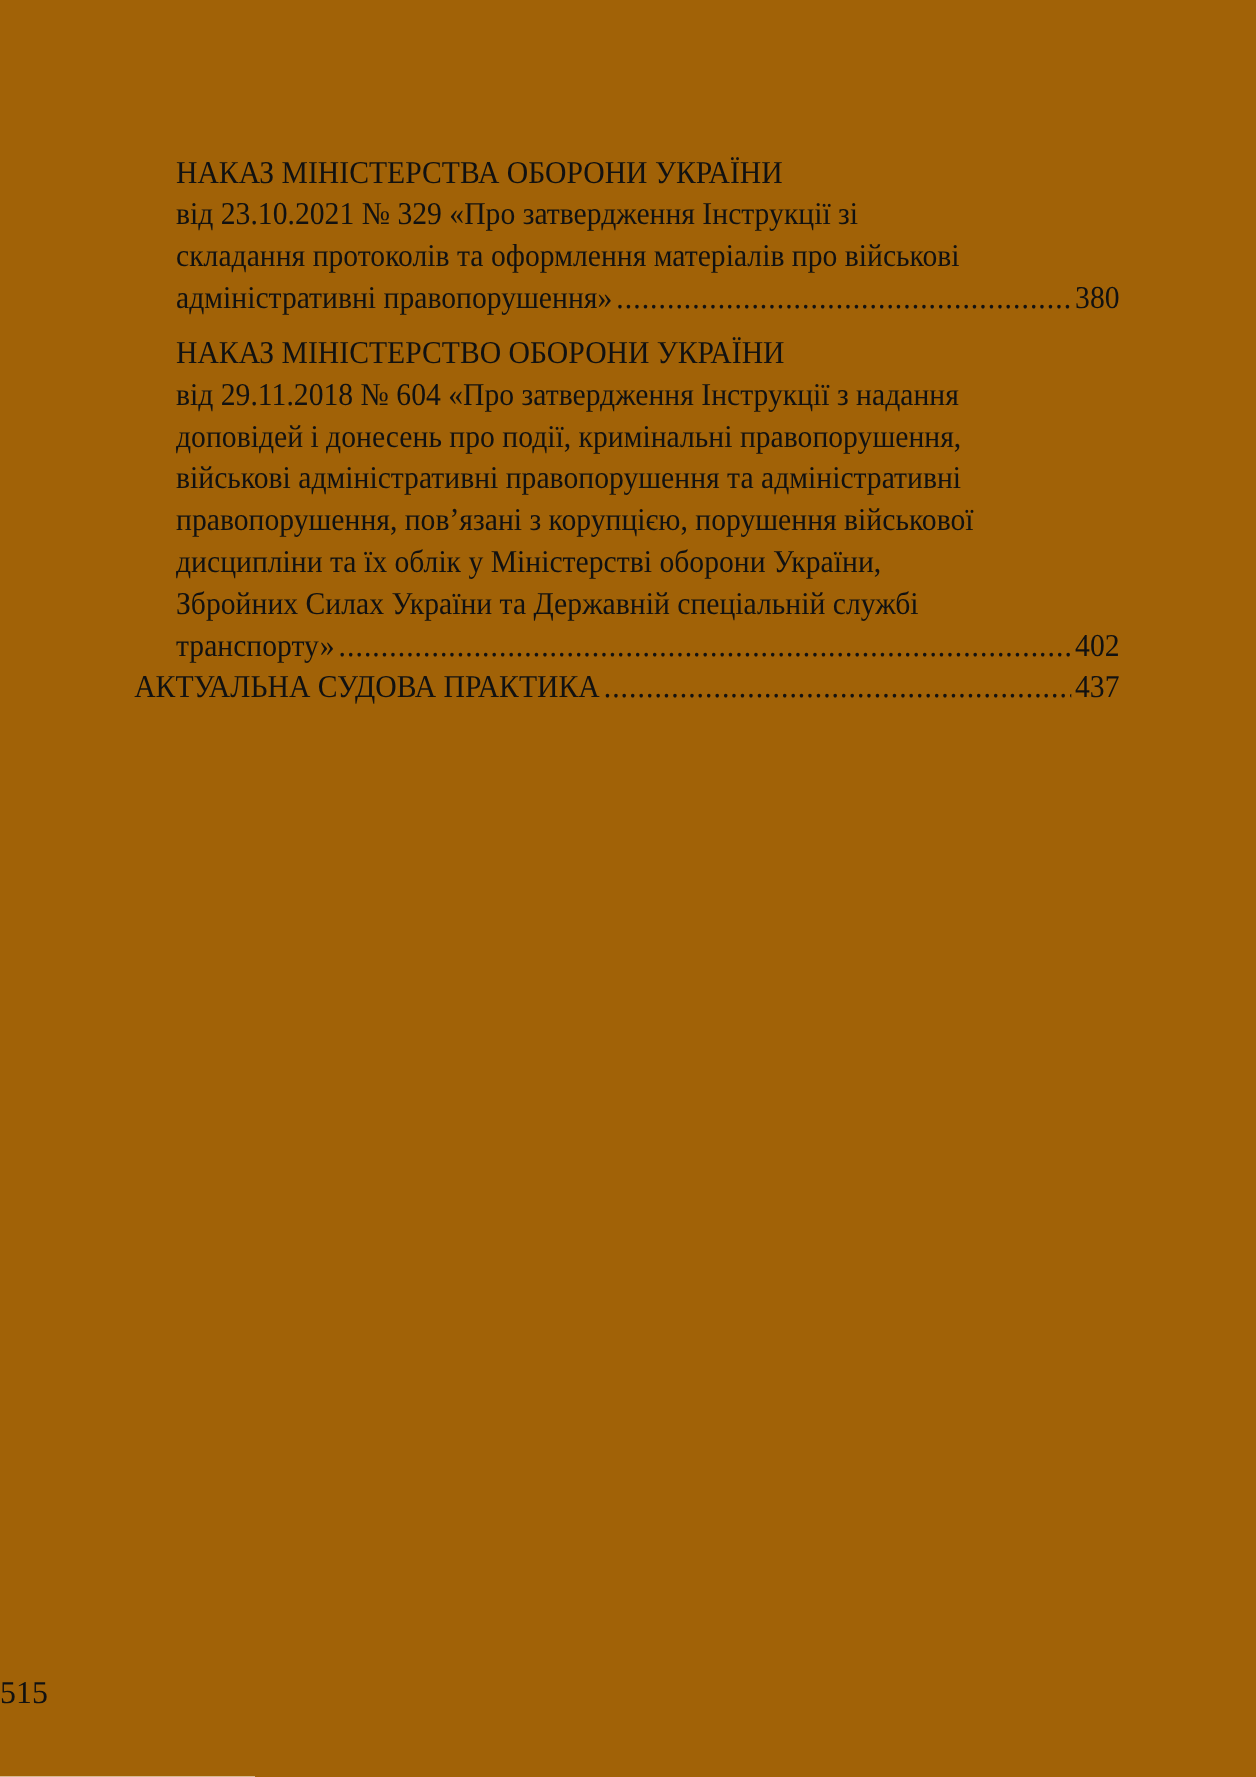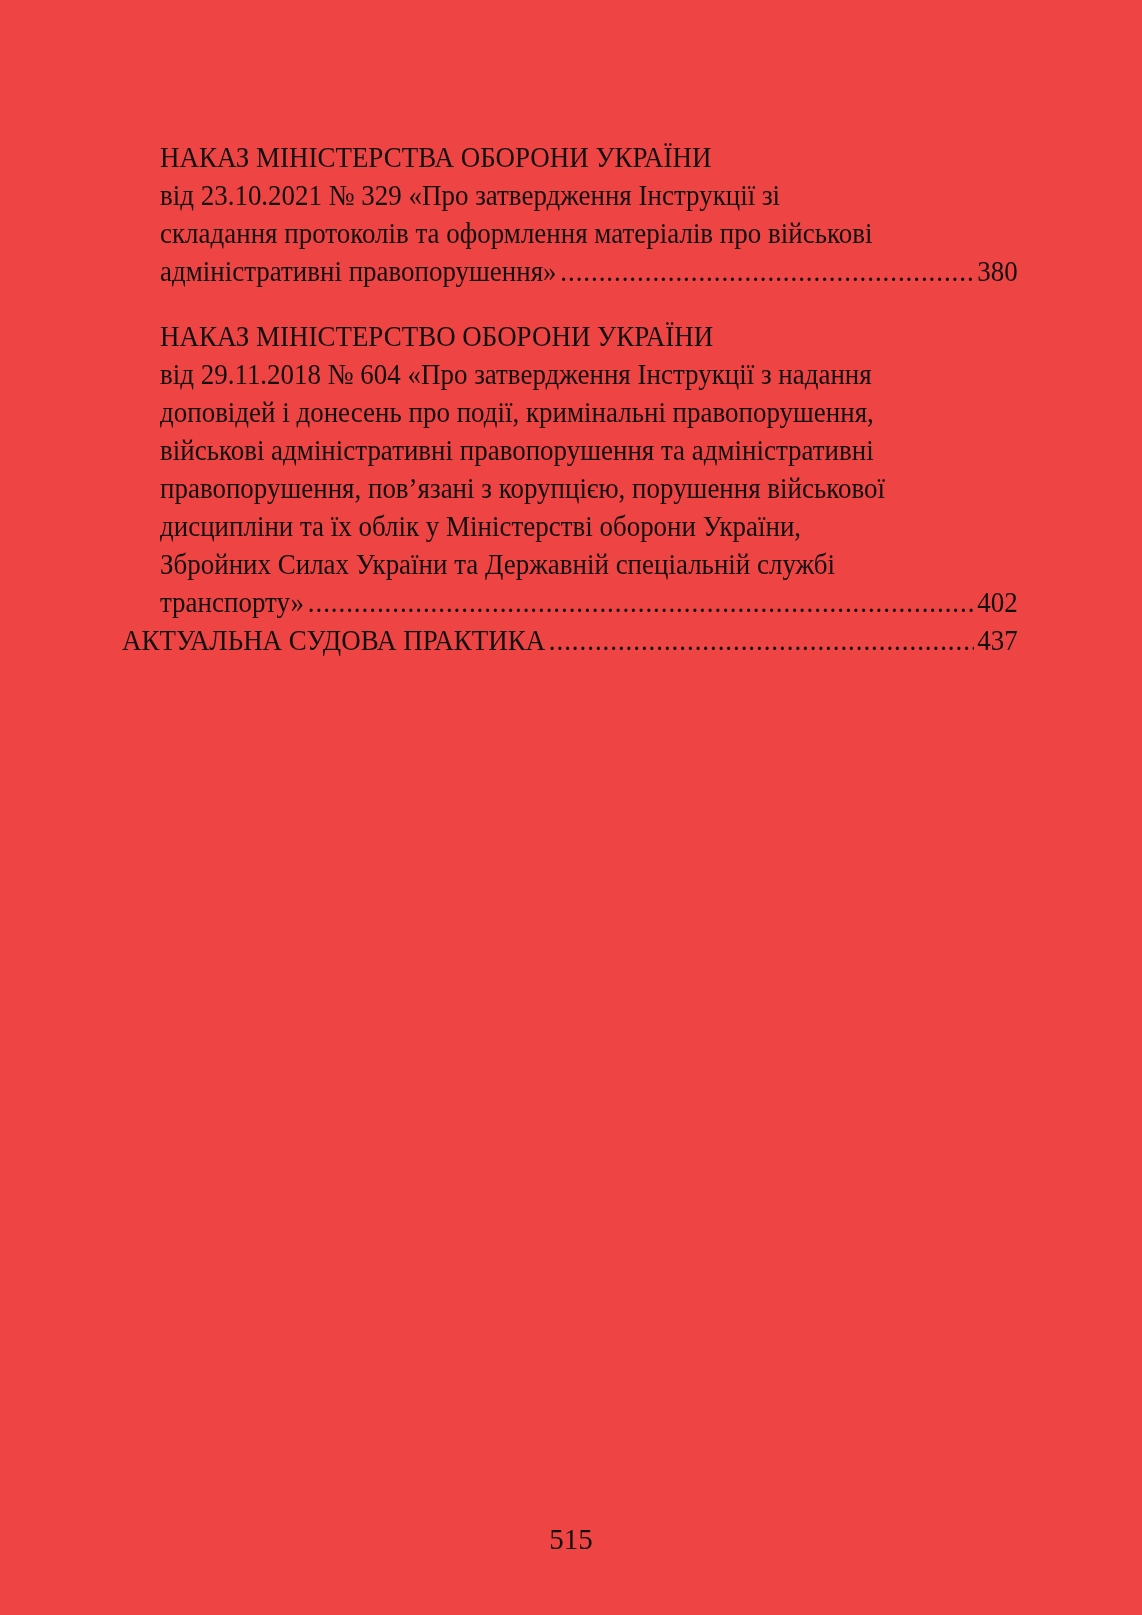--- a/index.html
+++ b/index.html
@@ -13,38 +13,38 @@
       position: relative;
       overflow: hidden;
       font-family: "Liberation Serif", serif;
       color: #111111;
     }
     .page {
       position: absolute;
       left: 0; top: 0;
       width: 1142px;
       height: 1615px;
-      background: #ef4444;
+      background: #a16207;
     }
     .toc {
       position: absolute;
       left: 122px;
       top: 138px;
       width: 896px;
     }
     .entry {
       position: relative;
       font-size: 29px;
       line-height: 38px;
     }
     .entry.sub {
       padding-left: 38px;
     }
     .entry.sub + .entry.sub {
-      margin-top: 27px;
+      margin-top: 12px;
     }
     .entry.top {
     }
     .line {
       display: block;
       white-space: nowrap;
       transform: scaleX(0.93);
       transform-origin: left center;
       width: 107.5%;
     }
@@ -66,21 +66,21 @@
       content: "........................................................................................................................................................................................................................................";
     }
     .line.last .pg {
       flex: 0 0 auto;
     }
     .page-number {
       position: absolute;
       left: 0;
       width: 1142px;
       top: 1522px;
-      text-align: center;
+      text-align: left;
       font-size: 29px;
       line-height: 34px;
     }
   </style>
 </head>
 <body>
 
 <div class="page">
   <div class="toc">
 

